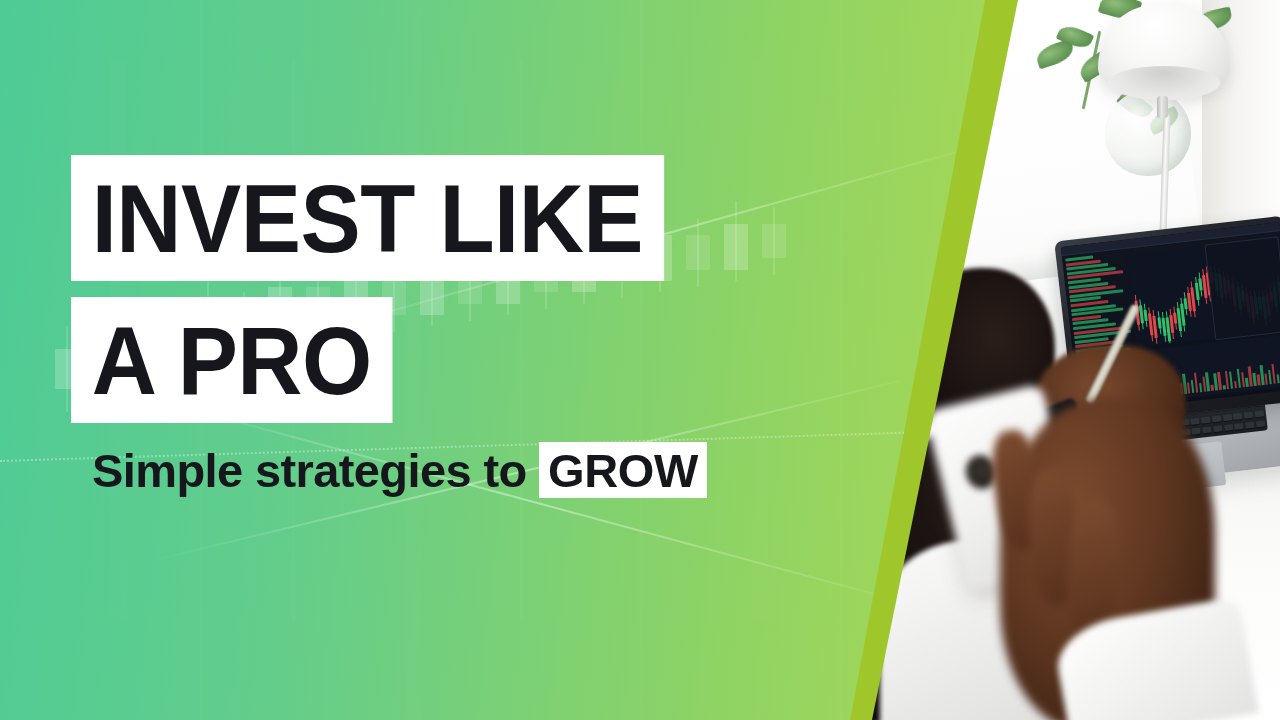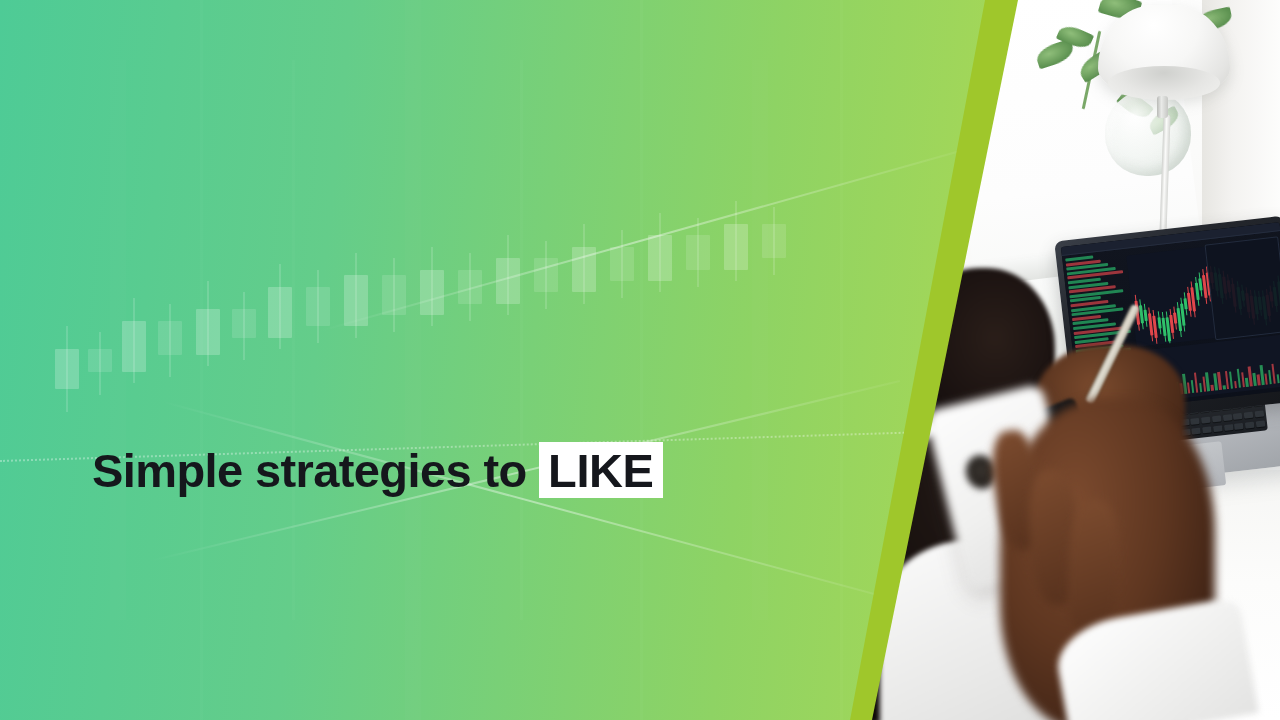--- a/index.html
+++ b/index.html
@@ -674,19 +674,25 @@
         <div class="vline" style="left: 752px; top: 60px; height: 560px; width: 16px; opacity: 0.1;"></div>
         <div class="vline" style="left: 840px; top: 0px; height: 720px; width: 3px; opacity: 0.16;"></div>
         <div class="trend" style="left: 320px; top: 330px; width: 664.831px; transform: rotate(-15.7086deg);"></div>
         <div class="trend" style="left: 150px; top: 560px; width: 771.298px; transform: rotate(-13.4957deg);"></div>
         <div class="trend" style="left: 160px; top: 400px; width: 766.551px; transform: rotate(15.124deg);"></div>
         <div class="dotline" style="left: 0px; top: 460px; width: 960.469px; transform: rotate(-1.78991deg);"></div>
       </div>
   </div>
 
   <div class="copy">
+    <span class="head-line">
+      <span class="hl">INVEST LIKE</span>
+    </span>
+    <span class="head-line">
+      <span class="hl">A PRO</span>
+    </span>
   </div>
 
   <div class="sub">
-    <span>Simple strategies to </span><span class="hl">LIKE</span>
+    <span>Simple strategies to </span><span class="hl">GROW</span>
   </div>
 
 </div>
 
 </body></html>

